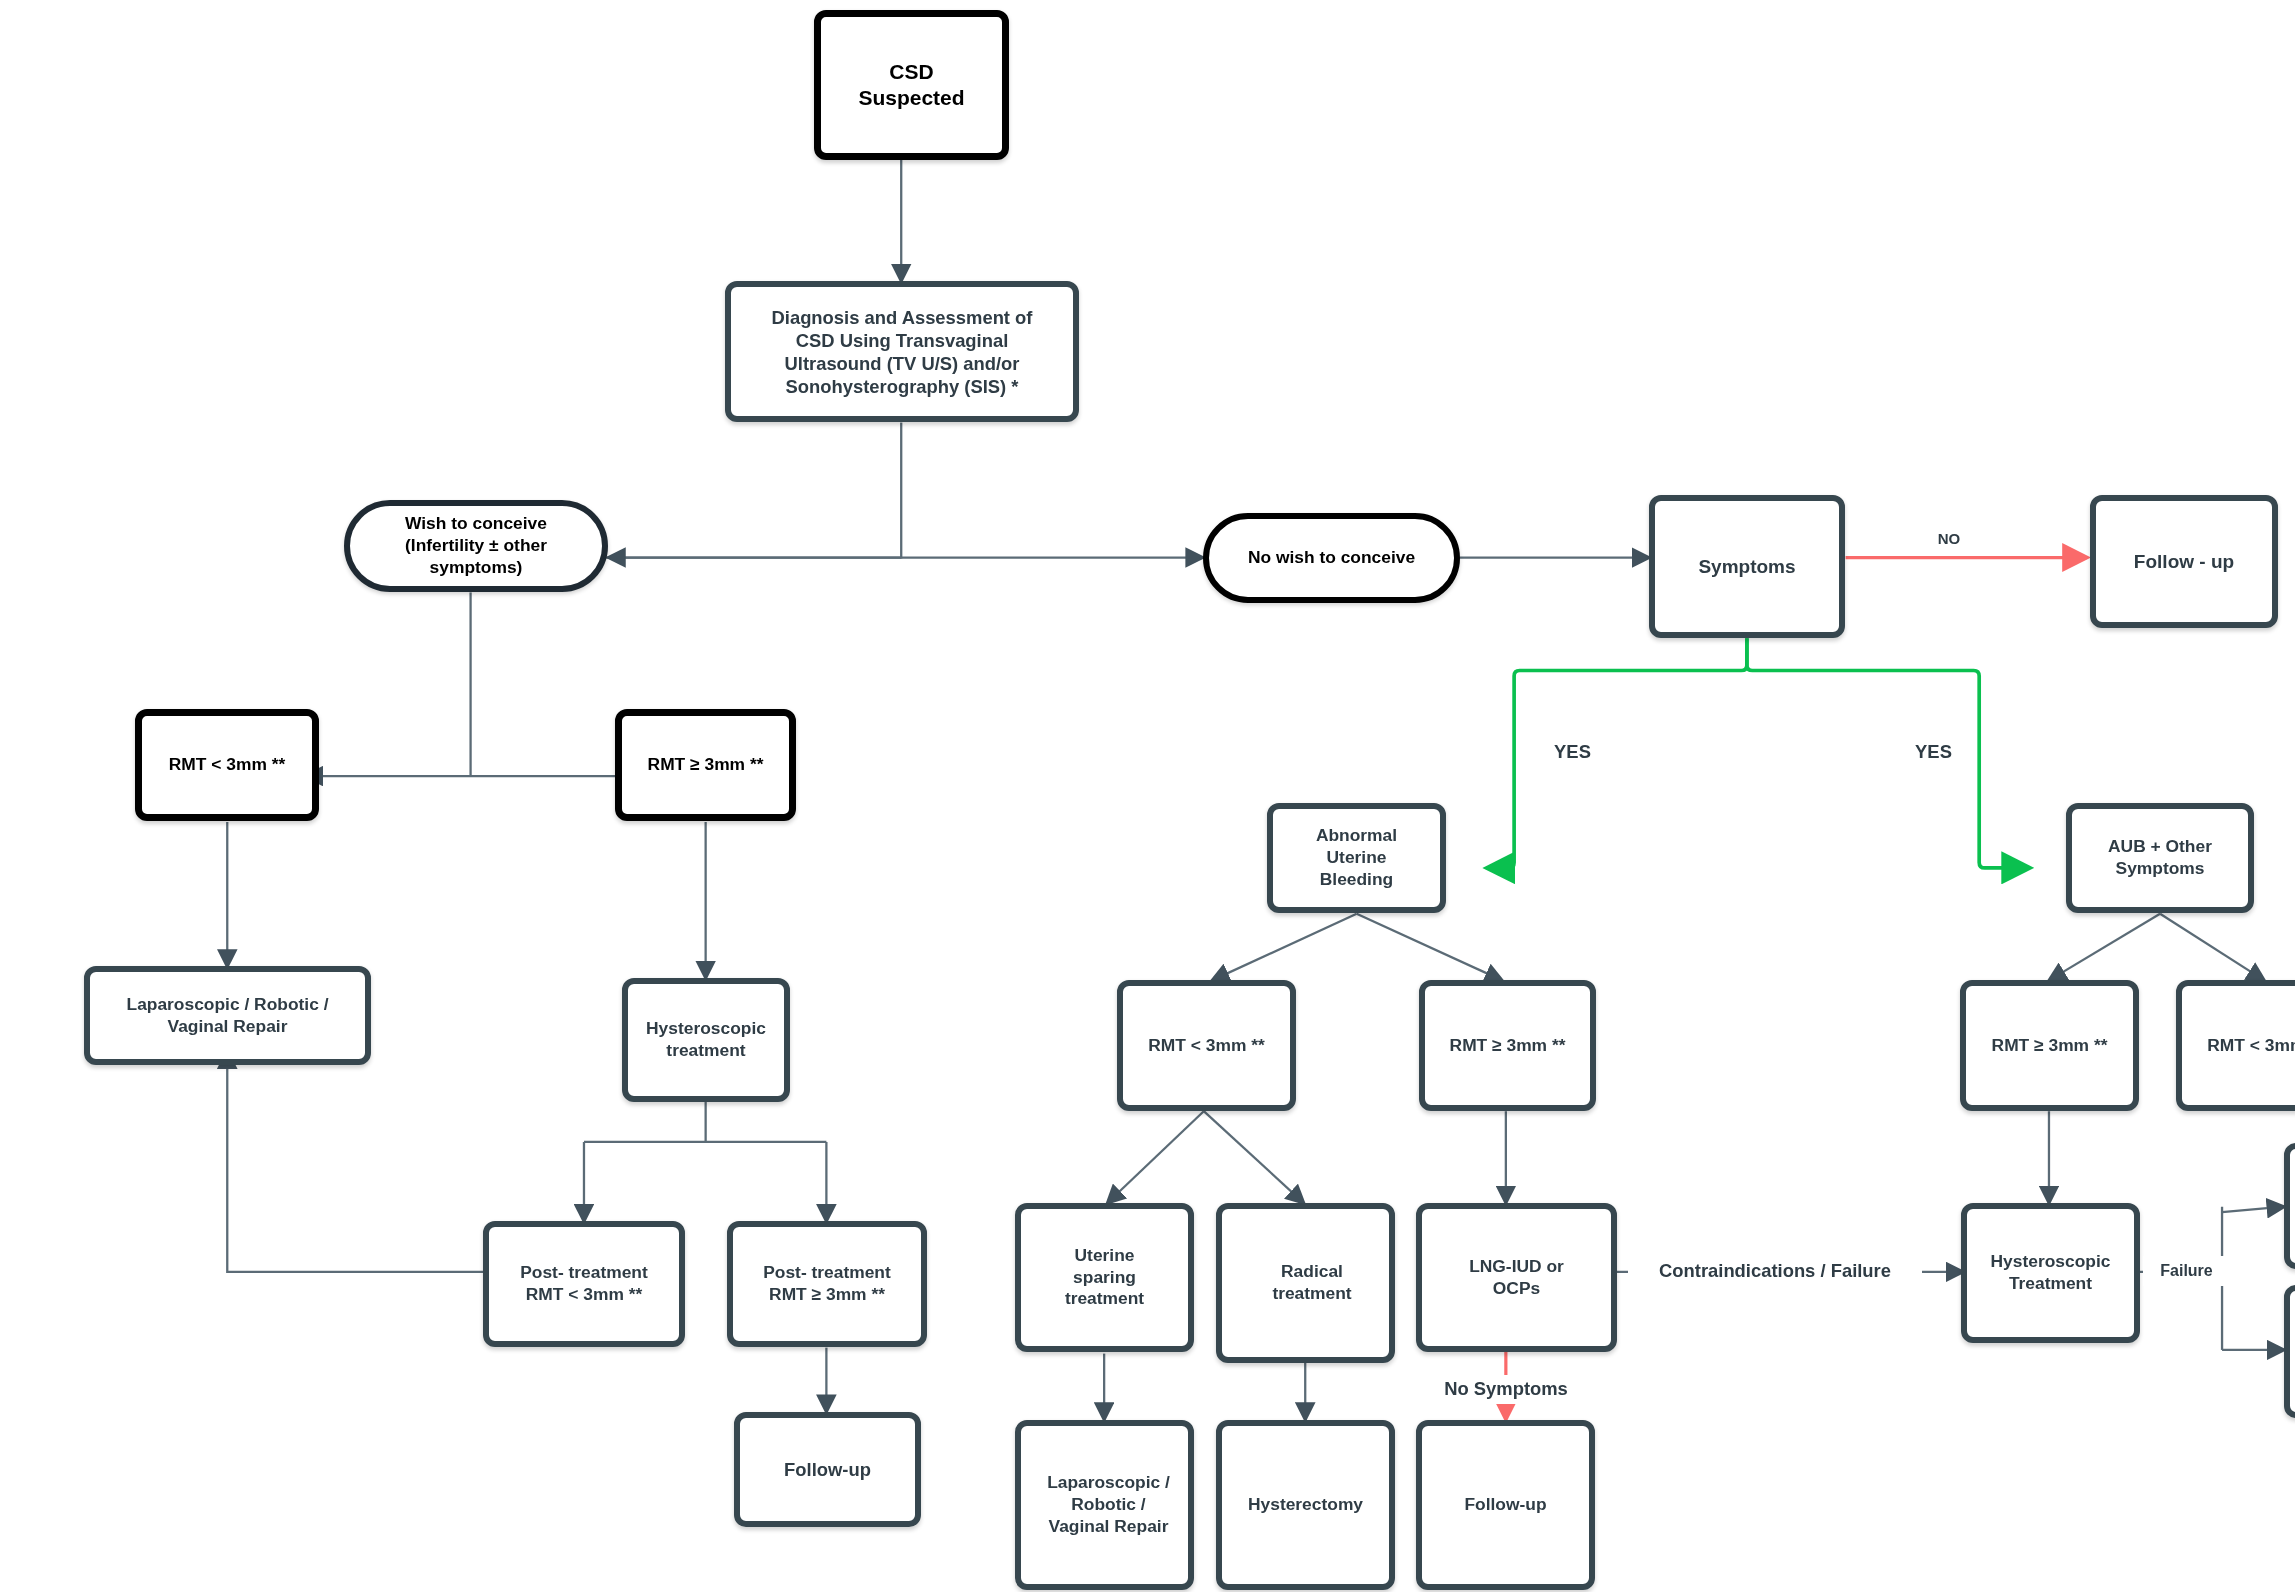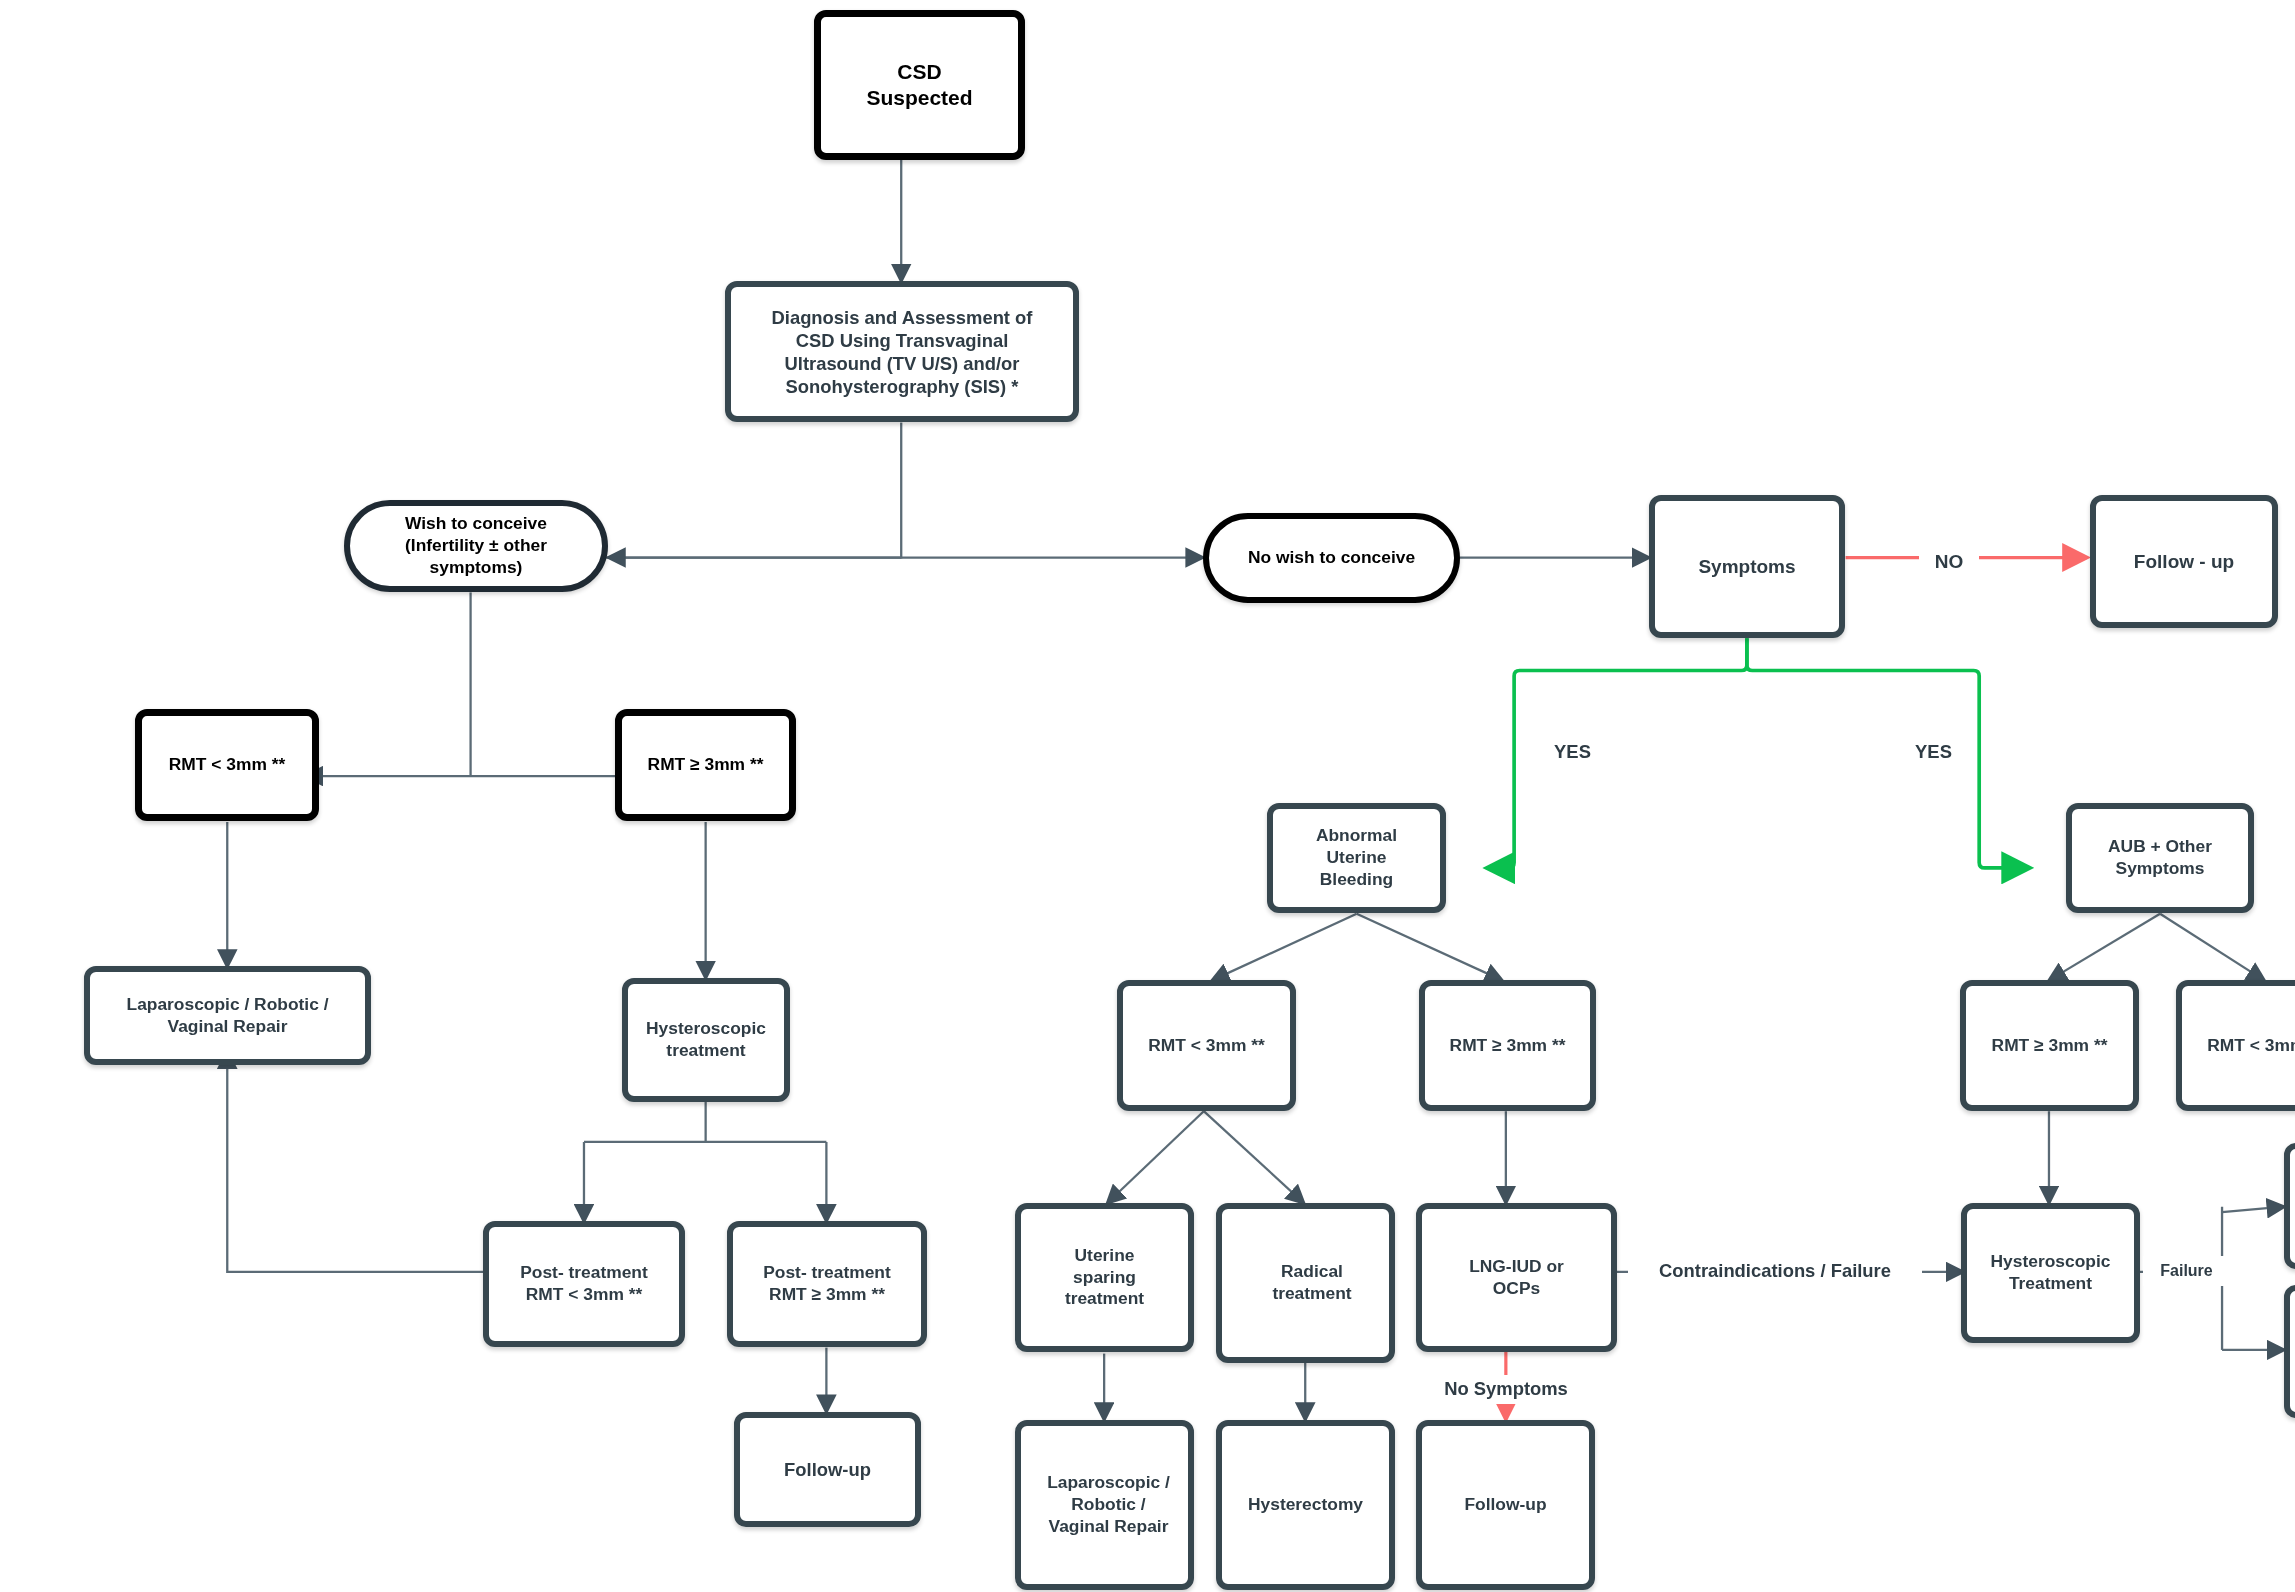--- a/index.html
+++ b/index.html
@@ -115,21 +115,21 @@
       <path d="M3805,1390 L3805,1448 Q3805,1460 3793,1460 L3310,1460 Q3298,1460 3298,1472 L3298,1878 Q3298,1890 3286,1890 L3240,1890" marker-end="url(#ah-green)"></path>
       <path d="M3805,1390 L3805,1448 Q3805,1460 3817,1460 L4299,1460 Q4311,1460 4311,1472 L4311,1878 Q4311,1890 4323,1890 L4420,1890" marker-end="url(#ah-green)"></path>
     </g>
 
     <g fill="none" stroke="#fa6a6a" stroke-width="7">
       <path d="M4020,1214 L4545,1214" marker-end="url(#ah-red)"></path>
       <path d="M3280,2920 L3280,3090" marker-end="url(#ah-red)"></path>
     </g>
   </svg>
 
-  <div class="node n-black" style="left:814px;top:10px;width:211px;height:150px;font-size:21px;">
+  <div class="node n-black" style="left:814px;top:10px;width:195px;height:150px;font-size:21px;">
     <span class="lbl">CSD
 Suspected</span>
   </div>
 
   <div class="node n-slate" style="left:725px;top:281px;width:354px;height:141px;font-size:18.4px;">
     <span class="lbl">Diagnosis and Assessment of
 CSD Using Transvaginal
 Ultrasound (TV U/S) and/or
 Sonohysterography (SIS) *</span>
   </div>
@@ -247,21 +247,21 @@
   </div>
 
   <div class="node n-slate" style="left:2284px;top:1143px;width:184px;height:126px;font-size:17.4px;">
     
   </div>
 
   <div class="node n-slate" style="left:2284px;top:1285px;width:184px;height:133px;font-size:17.4px;">
     
   </div>
 
-  <div class="edge-label" style="left:1919px;top:545px;width:60px;height:32px;font-size:19px;">
+  <div class="edge-label" style="left:1919px;top:522px;width:60px;height:32px;font-size:15px;">
     <span>NO</span>
   </div>
 
   <div class="edge-label" style="left:1538px;top:738px;width:69px;height:29px;font-size:18.4px;">
     <span>YES</span>
   </div>
 
   <div class="edge-label" style="left:1899px;top:738px;width:69px;height:29px;font-size:18.4px;">
     <span>YES</span>
   </div>

